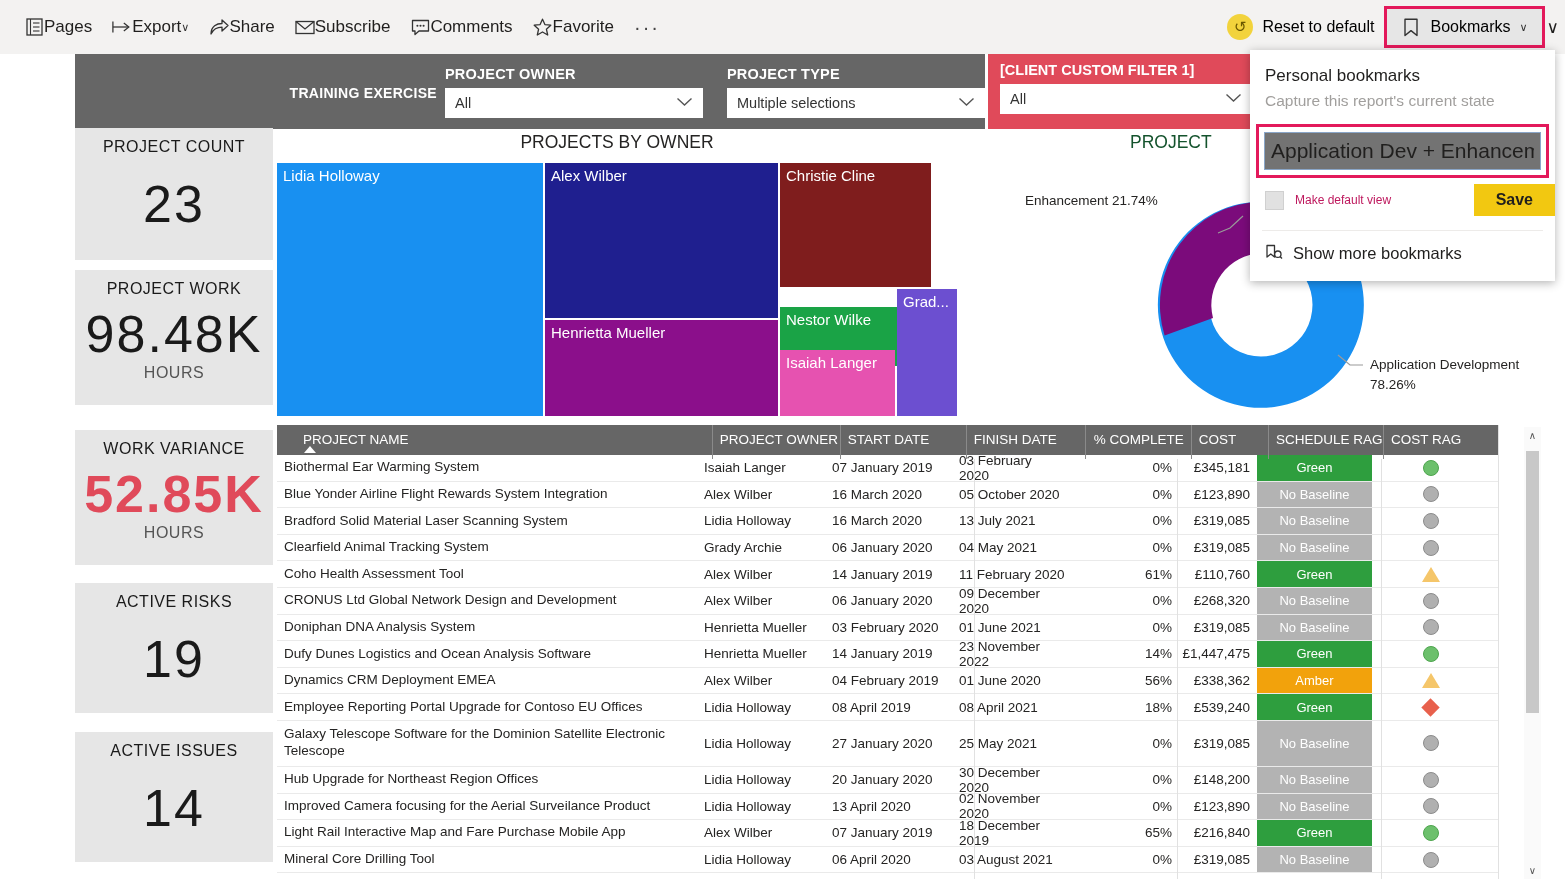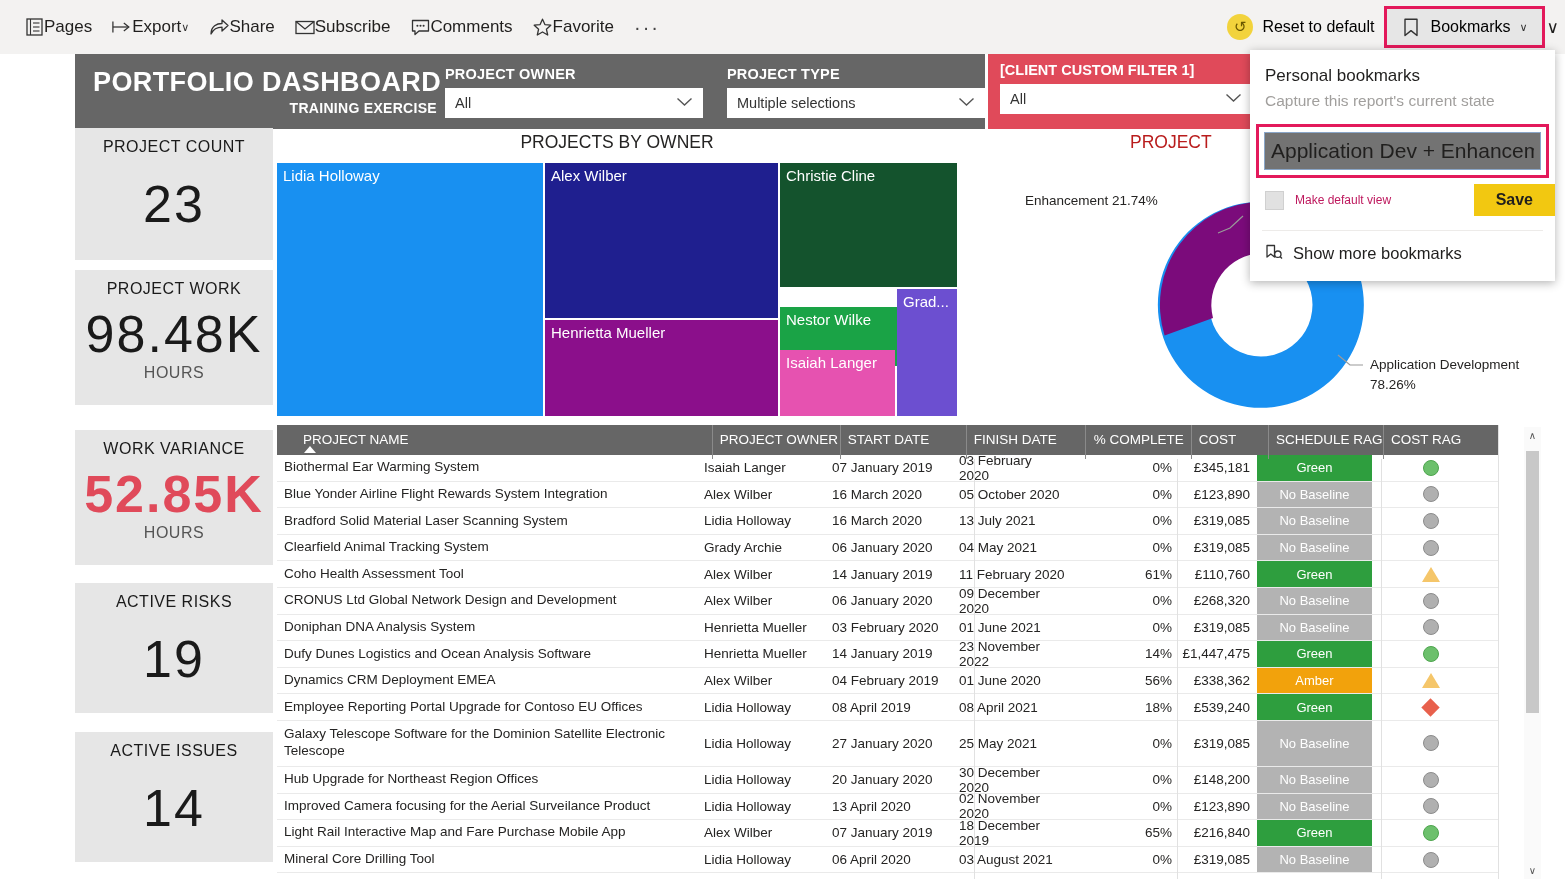--- a/index.html
+++ b/index.html
@@ -106,21 +106,21 @@
   
   .tm-title {
     position: absolute; left: 277px; top: 132px; width: 680px;
     text-align: center; font-size: 17.5px; color: #252423;
   }
   .tm-wrap { position: absolute; left: 277px; top: 163px; width: 680px; height: 253px; }
   .tm-cell { position: absolute; overflow: hidden; }
   .tm-lbl { color: #ffffff; font-size: 15px; padding: 4px 0 0 6px; white-space: nowrap; }
 
   
-  .donut-title { position: absolute; left: 1130px; top: 132px; font-size: 17.5px; color: #b91c1c; }
+  .donut-title { position: absolute; left: 1130px; top: 132px; font-size: 17.5px; color: #14532d; }
   .donut-wrap { position: absolute; left: 1025px; top: 165px; width: 520px; height: 250px; }
   .donut-cb { position: absolute; font-size: 13.5px; color: #252423; white-space: nowrap; }
 
   
   .tbl { position: absolute; left: 277px; top: 425px; width: 1222px; }
   .tbl-head { display: flex; background: #666666; height: 30px; align-items: flex-start; padding-left: 19px; }
   .th {
     color: #ffffff; font-size: 13.5px; padding: 7px 7px 0 7px;
     border-left: 1px solid #8a8a8a; height: 34px; position: relative;
     white-space: nowrap; cursor: pointer;
@@ -254,21 +254,20 @@
         </span>
         <span class="lbl">Bookmarks</span>
         <span class="chev">∨</span>
       </div>
       <span class="tb-edge">∨</span>
     </div>
   </div>
 
   <div class="hdr-band">
     <div class="hdr-title-wrap">
-      <div class="hdr-title">PORTFOLIO DASHBOARD</div>
       <div class="hdr-sub">TRAINING EXERCISE</div>
     </div>
 
     <div class="slicer">
       <div class="slicer-label">PROJECT OWNER</div>
       <div class="slicer-box sl-owner">
         <span class="val">All</span>
         <span class="cv">
           <svg width="17" height="10" viewBox="0 0 17 10">
               <polyline points="1.5,1.5 8.5,8 15.5,1.5" fill="none" stroke="#555" stroke-width="1.4"></polyline>
@@ -333,21 +332,21 @@
   <div class="tm-wrap">
     <div class="tm-cell" style="left:0;top:0;width:266px;height:253px;background:#1890f1;">
       <div class="tm-lbl">Lidia Holloway</div>
     </div>
     <div class="tm-cell" style="left:268px;top:0;width:233px;height:155px;background:#1f1f8f;">
       <div class="tm-lbl">Alex Wilber</div>
     </div>
     <div class="tm-cell" style="left:268px;top:157px;width:233px;height:96px;background:#8b0f8b;">
       <div class="tm-lbl">Henrietta Mueller</div>
     </div>
-    <div class="tm-cell" style="left:503px;top:0;width:177px;height:124px;background:#14532d;">
+    <div class="tm-cell" style="left:503px;top:0;width:151px;height:124px;background:#7f1d1d;">
       <div class="tm-lbl">Christie Cline</div>
     </div>
     <div class="tm-cell" style="left:503px;top:144px;width:139px;height:59px;background:#1aa346;">
       <div class="tm-lbl">Nestor Wilke</div>
     </div>
     <div class="tm-cell" style="left:503px;top:187px;width:115px;height:66px;background:#e652b0;">
       <div class="tm-lbl">Isaiah Langer</div>
     </div>
     <div class="tm-cell" style="left:620px;top:126px;width:60px;height:127px;background:#6c4fd0;">
       <div class="tm-lbl">Grad...</div>

